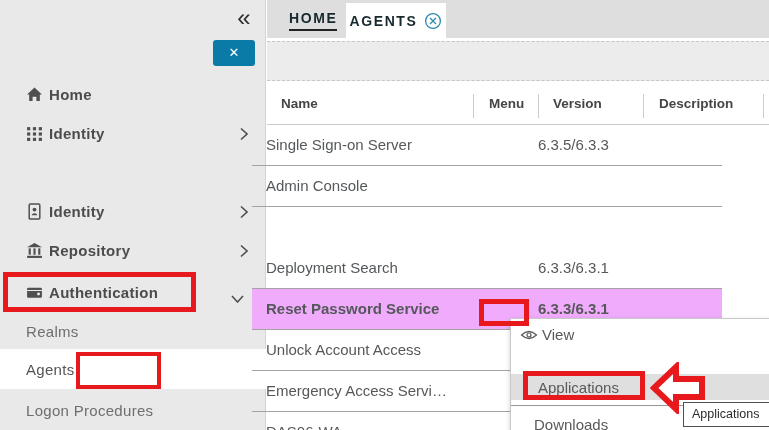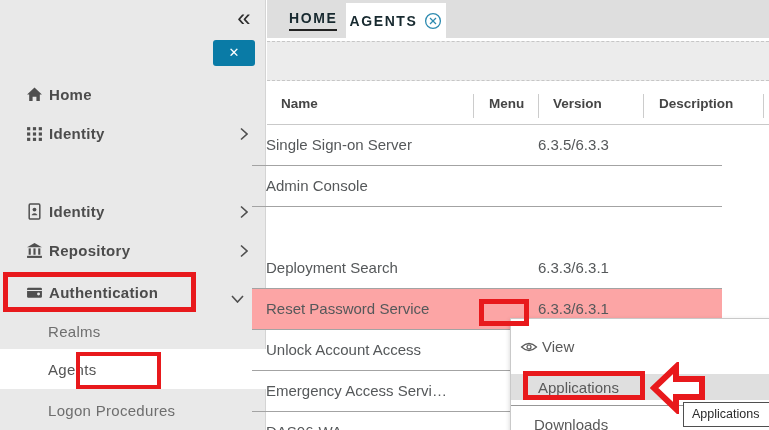--- a/index.html
+++ b/index.html
@@ -15,21 +15,21 @@
                   border:none; background:#fff; padding:0 46px 0 8px; font-size:15px;
                   color:#444; font-family:"Liberation Sans", sans-serif; outline:none; }
   .search-input::placeholder { color:#9e9e9e; }
   .search-clear { position:absolute; left:213px; top:40px; width:42px; height:26px;
                   background:#0a7ba6; border:none; border-radius:3px; color:#fff;
                   font-size:13px; line-height:26px; text-align:center; cursor:pointer; }
   .nav-item { position:absolute; left:0; width:266px; height:39px;
               display:flex; align-items:center; cursor:pointer; }
   .nav-item .ico { width:17px; height:17px; margin-left:26px; margin-right:6px; flex:none; }
   .nav-item .lbl { font-size:15px; font-weight:bold; color:#4c4c4c; letter-spacing:.3px; }
-  .nav-item.sub .lbl { font-weight:normal; color:#6e6e6e; margin-left:48px; }
+  .nav-item.sub .lbl { font-weight:normal; color:#6e6e6e; margin-left:26px; }
   .nav-item.sub.sel .lbl { color:#555; }
   .chev { position:absolute; right:18px; top:50%; transform:translateY(-50%); }
   .agents-band { position:absolute; left:0; top:349px; width:266px; height:40px; background:#fff; }
 
   
   .main-bg { position:absolute; left:267px; top:0; width:502px; height:430px; background:#fff; }
   .tabbar { position:absolute; left:267px; top:0; width:502px; height:38px; background:#dedede; }
   .tab-home { position:absolute; left:289px; top:10px; font-size:14px; font-weight:bold;
               letter-spacing:1.6px; color:#17292f; border-bottom:2px solid #222;
               padding-bottom:3px; cursor:pointer; }
@@ -40,21 +40,21 @@
                  background:#ececec; border-top:1px dashed #c6c6c6; border-bottom:1px dashed #c6c6c6; }
 
   
   .th { position:absolute; top:96px; font-size:13.5px; font-weight:bold; color:#454545; }
   .vsep { position:absolute; top:94px; width:1px; height:24px; background:#ccc; }
   .hline { position:absolute; left:267px; width:502px; height:1px; background:#c9c9c9; }
   .trow { position:absolute; left:252px; width:470px; height:41px;
           border-bottom:1px solid #a3a3a3; }
   .trow .nm { position:absolute; left:14px; top:0; line-height:40px; font-size:15px; color:#55585a; }
   .trow .vr { position:absolute; left:286px; top:0; line-height:40px; font-size:15px; color:#55585a; }
-  .trow.hl { background:#fca5a5; }
+  .trow.hl { background:#f0abfc;font-weight:bold; }
   .menu-dot { position:absolute; left:227px; top:18px; width:5px; height:5px;
               border-radius:50%; background:#1f82ad; cursor:pointer; }
 
   
   .ctx { position:absolute; left:510px; top:318px; width:261px; height:115px; background:#fff;
          border:1px solid #c9c9c9; box-shadow:0 2px 5px rgba(0,0,0,.18); z-index:40; }
   .ctx-item { position:absolute; left:0; width:100%; height:27px; display:flex;
               align-items:center; font-size:15px; color:#595959; cursor:pointer; }
   .ctx-item .ci { width:18px; height:14px; margin-left:9px; margin-right:4px; flex:none; }
   .ctx-sep { position:absolute; left:0; top:86px; width:100%; height:1px; background:#979797; }
@@ -199,21 +199,21 @@
     <span class="nm">Unlock Account Access</span>
   </div>
   <div class="trow" style="top:371px">
     <span class="nm">Emergency Access Servi…</span>
   </div>
   <div class="trow" style="top:412px">
     <span class="nm">DAS06-WA</span>
   </div>
 
   <div class="ctx">
-    <div class="ctx-item" style="top:14px">
+    <div class="ctx-item" style="top:2px">
       <svg class="ci" viewBox="0 0 18 13">
         <path d="M1.5 6.5 Q9 -0.5 16.5 6.5 Q9 13.5 1.5 6.5 Z" fill="none" stroke="#595959" stroke-width="1.2"></path>
         <circle cx="9" cy="6.5" r="2" fill="none" stroke="#595959" stroke-width="1.2"></circle>
         </svg>
       <span>View</span>
     </div>
     <div class="ctx-item" style="top:55px; height:26px; background:#dfdfdf; padding-left:27px">
       <span>Applications</span>
     </div>
     <div class="ctx-sep"></div>

